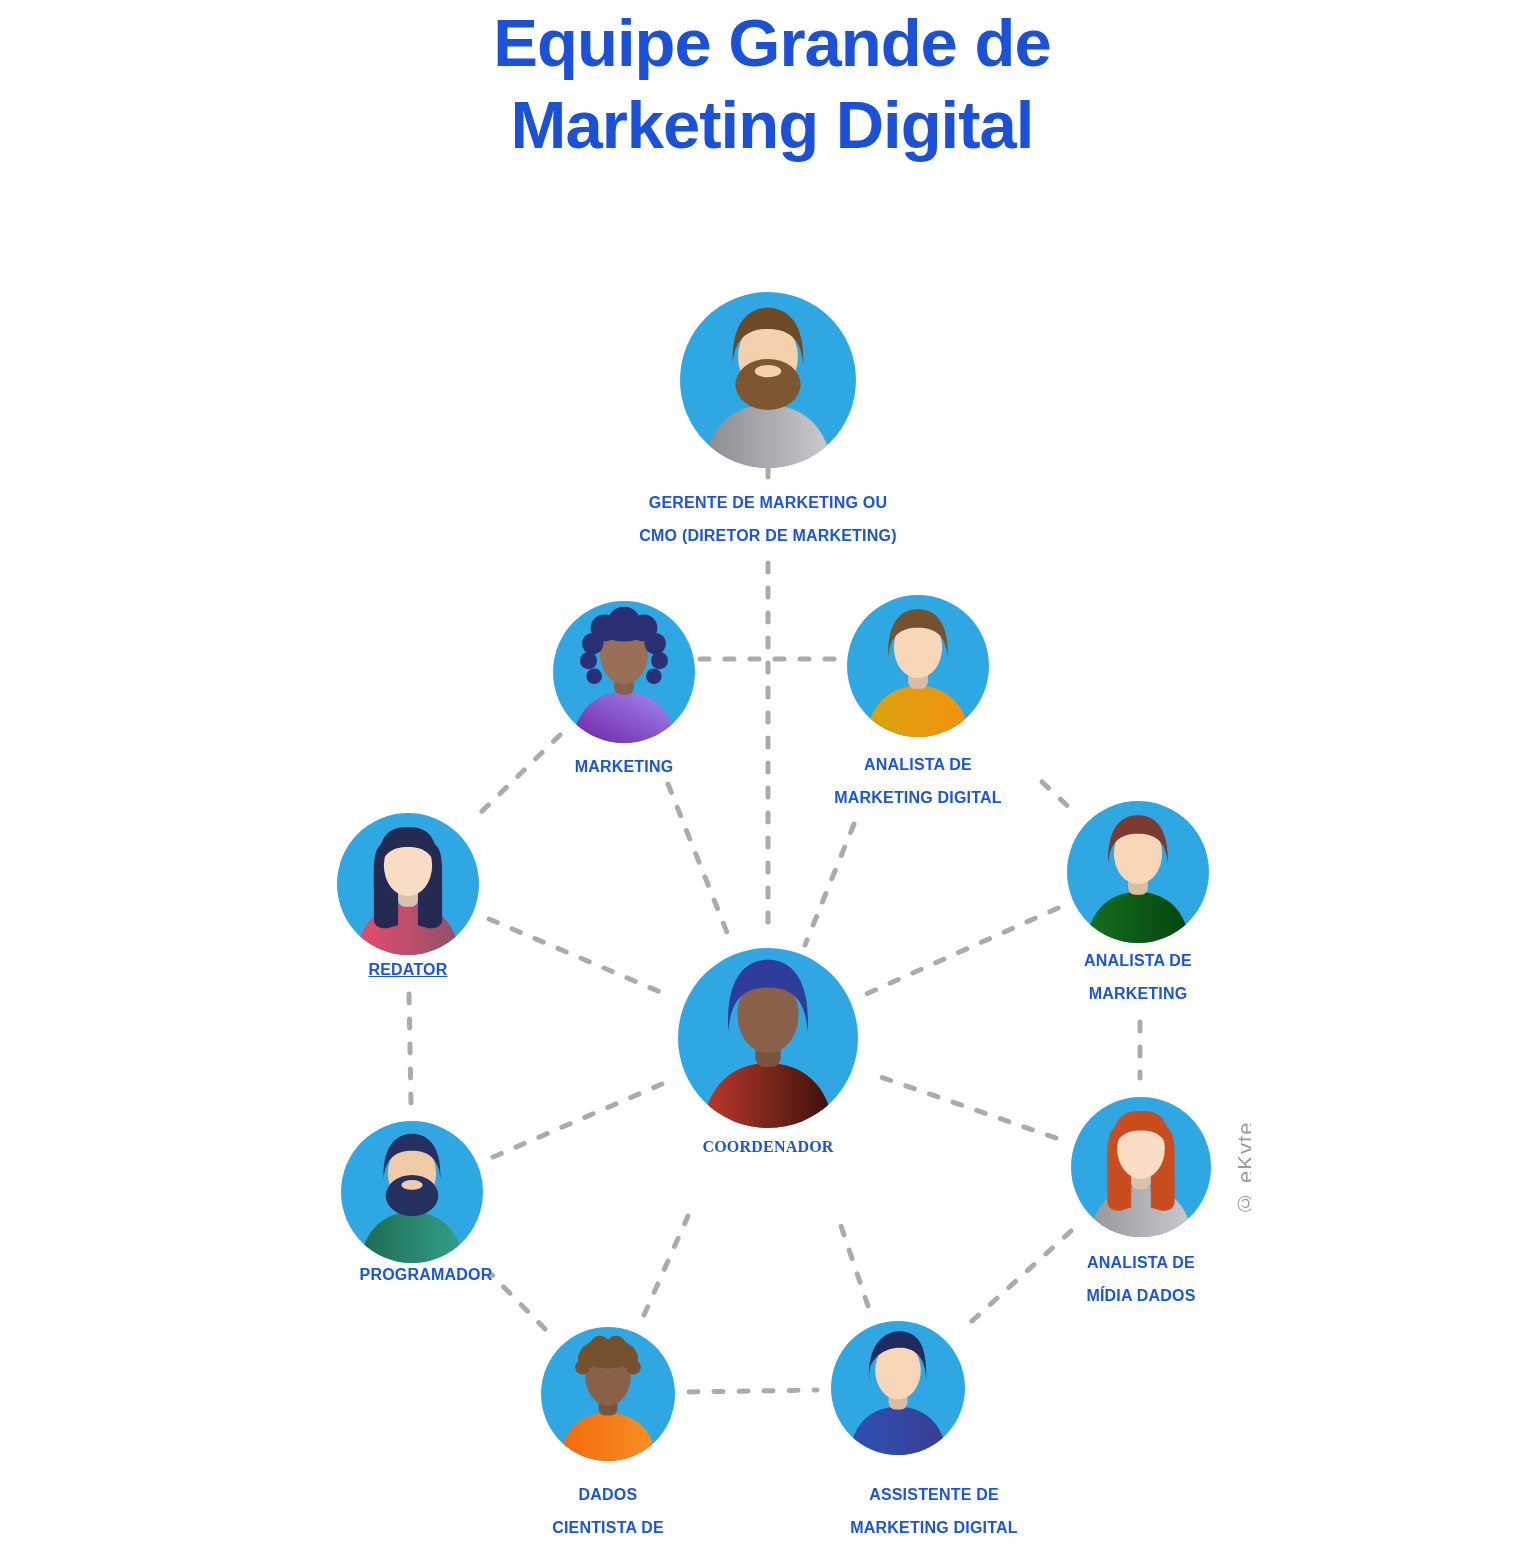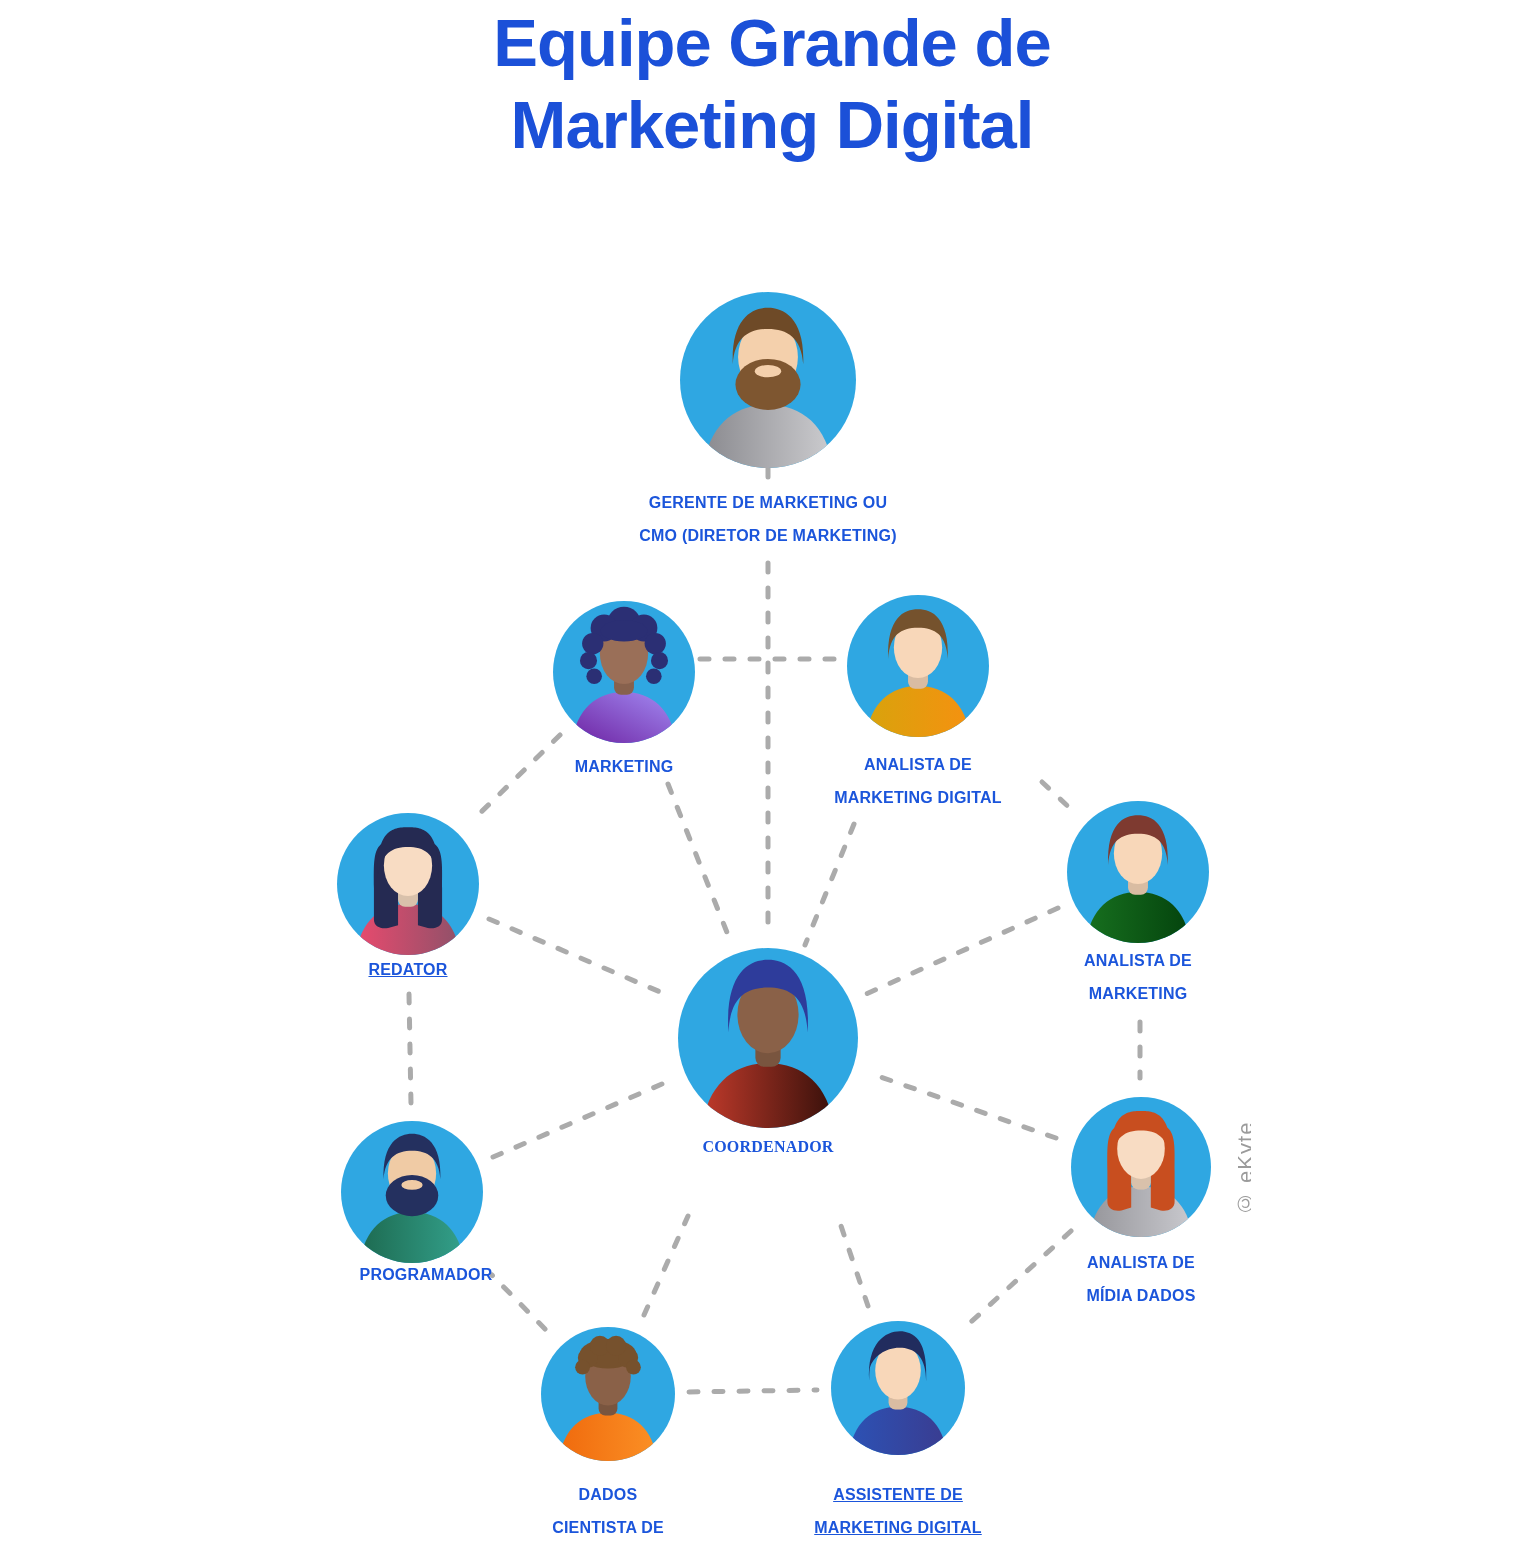--- a/index.html
+++ b/index.html
@@ -303,20 +303,20 @@
     <g clip-path="url(#clip-assistente)">
       <rect width="200" height="200" fill="#2fa7e2"></rect>
       <path d="M26,206 C30,154 60,128 100,128 C140,128 170,154 174,206 Z" fill="url(#grad-assistente)"></path>
 
       <rect x="86" y="86" width="28" height="46" rx="10" fill="#f8d7b9"></rect>
       <rect x="86" y="86" width="28" height="46" rx="10" fill="#000000" opacity="0.12"></rect>
       <ellipse cx="100" cy="74" rx="34" ry="43" fill="#f8d7b9"></ellipse>
       <path d="M57,90 C53,26 88,12 110,16 C132,20 144,40 142,90 C142,56 128,42 106,40 C84,38 63,52 58,70 C57,76 57,83 57,90 Z" fill="#212c5e"></path>
     </g>
   </svg></div>
-      <div class="node-label" style="left: 668px; top: 1478px; text-decoration: underline;">
+      <div class="node-label" style="left: 704px; top: 1478px;">
         <div>ASSISTENTE DE</div>
         <div>MARKETING DIGITAL</div>
       </div>
     </div>
 
   <div class="watermark">© eKyte</div>
 </div>
 
 </body></html>

